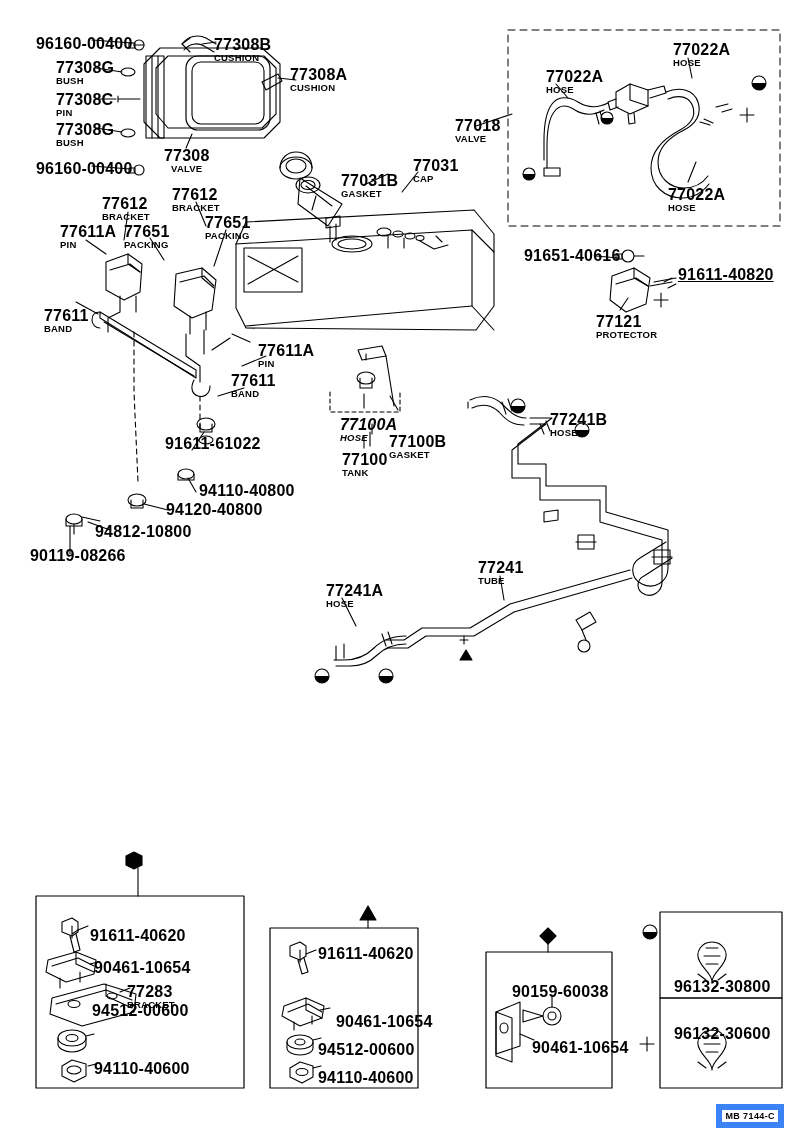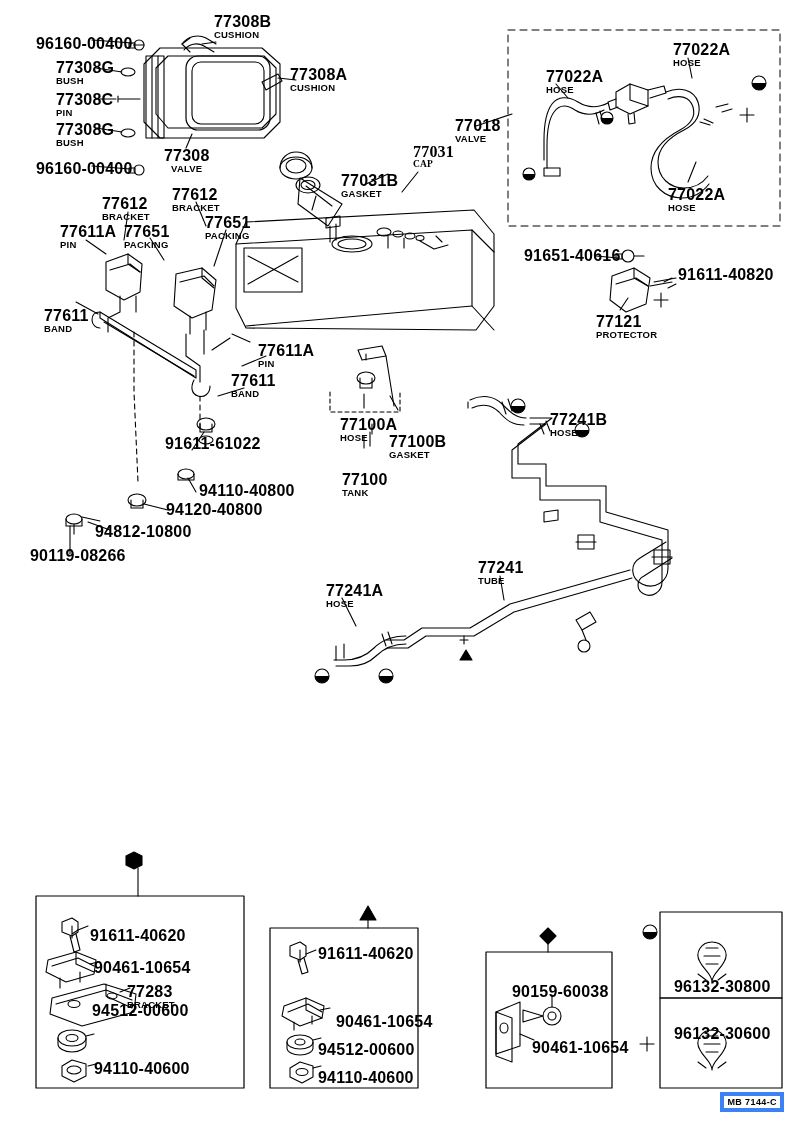--- a/index.html
+++ b/index.html
@@ -41,25 +41,25 @@
   }
   .nm {
     font-size: 9.5px;
     font-weight: bold;
     letter-spacing: .2px;
   }
   .lbl.left { text-align: left; }
   .footer {
     position: absolute;
     right: 16px;
-    bottom: 28px;
+    bottom: 12px;
     font-size: 9px;
     font-weight: bold;
     letter-spacing: .4px;
-    border: 4px solid #3b82f6;
+    border: 6px solid #3b82f6;
     padding: 1px 3px;
   }
 </style>
 </head>
 <body>
 
 <div id="sheet">
 
   <svg class="layer" viewBox="0 0 800 1140">
     <g fill="none" stroke="#000" stroke-width="1.1" stroke-linejoin="round" stroke-linecap="round">
@@ -362,21 +362,21 @@
 
       <path d="M700 1050 c-6 -10 2 -20 12 -20 c10 0 18 10 12 20 c-4 8 -12 12 -12 20 c0 -8 -8 -12 -12 -20 z"></path>
       <path d="M706 1036 l12 0 M704 1044 l16 0 M706 1052 l12 0"></path>
       <path d="M698 1062 l8 6 M726 1062 l-8 6"></path>
     </g>
   </svg>
 
   <div class="lbl left" style="left:36px; top:36px;">
     <div class="pn">96160-00400</div>
   </div>
-  <div class="lbl left" style="left:214px; top:14px;">
+  <div class="lbl left" style="left:214px; top:37px;">
     <div class="pn">77308B</div>
     <div class="nm">CUSHION</div>
   </div>
   <div class="lbl left" style="left:56px; top:60px;">
     <div class="pn">77308G</div>
     <div class="nm">BUSH</div>
   </div>
   <div class="lbl left" style="left:290px; top:67px;">
     <div class="pn">77308A</div>
     <div class="nm">CUSHION</div>
@@ -405,32 +405,32 @@
     <div class="nm">HOSE</div>
   </div>
   <div class="lbl left" style="left:455px; top:118px;">
     <div class="pn">77018</div>
     <div class="nm">VALVE</div>
   </div>
   <div class="lbl left" style="left:668px; top:187px;">
     <div class="pn">77022A</div>
     <div class="nm">HOSE</div>
   </div>
-  <div class="lbl left" style="left:413px; top:144px;font-family:Liberation Serif, serif;">
+  <div class="lbl left" style="left:413px; top:158px;">
     <div class="pn">77031</div>
     <div class="nm">CAP</div>
   </div>
   <div class="lbl left" style="left:341px; top:173px;">
     <div class="pn">77031B</div>
     <div class="nm">GASKET</div>
   </div>
   <div class="lbl left" style="left:524px; top:248px;text-align:center;">
     <div class="pn">91651-40616</div>
   </div>
-  <div class="lbl left" style="left:678px; top:267px;">
+  <div class="lbl left" style="left:678px; top:267px;text-decoration:underline;">
     <div class="pn">91611-40820</div>
   </div>
   <div class="lbl left" style="left:596px; top:314px;">
     <div class="pn">77121</div>
     <div class="nm">PROTECTOR</div>
   </div>
   <div class="lbl left" style="left:102px; top:196px;">
     <div class="pn">77612</div>
     <div class="nm">BRACKET</div>
   </div>
@@ -474,25 +474,25 @@
   <div class="lbl left" style="left:95px; top:524px;">
     <div class="pn">94812-10800</div>
   </div>
   <div class="lbl left" style="left:30px; top:548px;">
     <div class="pn">90119-08266</div>
   </div>
   <div class="lbl left" style="left:389px; top:392px;margin-top:42px;">
     <div class="pn">77100B</div>
     <div class="nm">GASKET</div>
   </div>
-  <div class="lbl left" style="left:340px; top:417px;">
+  <div class="lbl left" style="left:340px; top:417px;font-style:italic;">
     <div class="pn">77100A</div>
     <div class="nm">HOSE</div>
   </div>
-  <div class="lbl left" style="left:342px; top:452px;margin-top:20px;">
+  <div class="lbl left" style="left:342px; top:452px;">
     <div class="pn">77100</div>
     <div class="nm">TANK</div>
   </div>
   <div class="lbl left" style="left:550px; top:412px;">
     <div class="pn">77241B</div>
     <div class="nm">HOSE</div>
   </div>
   <div class="lbl left" style="left:478px; top:560px;">
     <div class="pn">77241</div>
     <div class="nm">TUBE</div>

